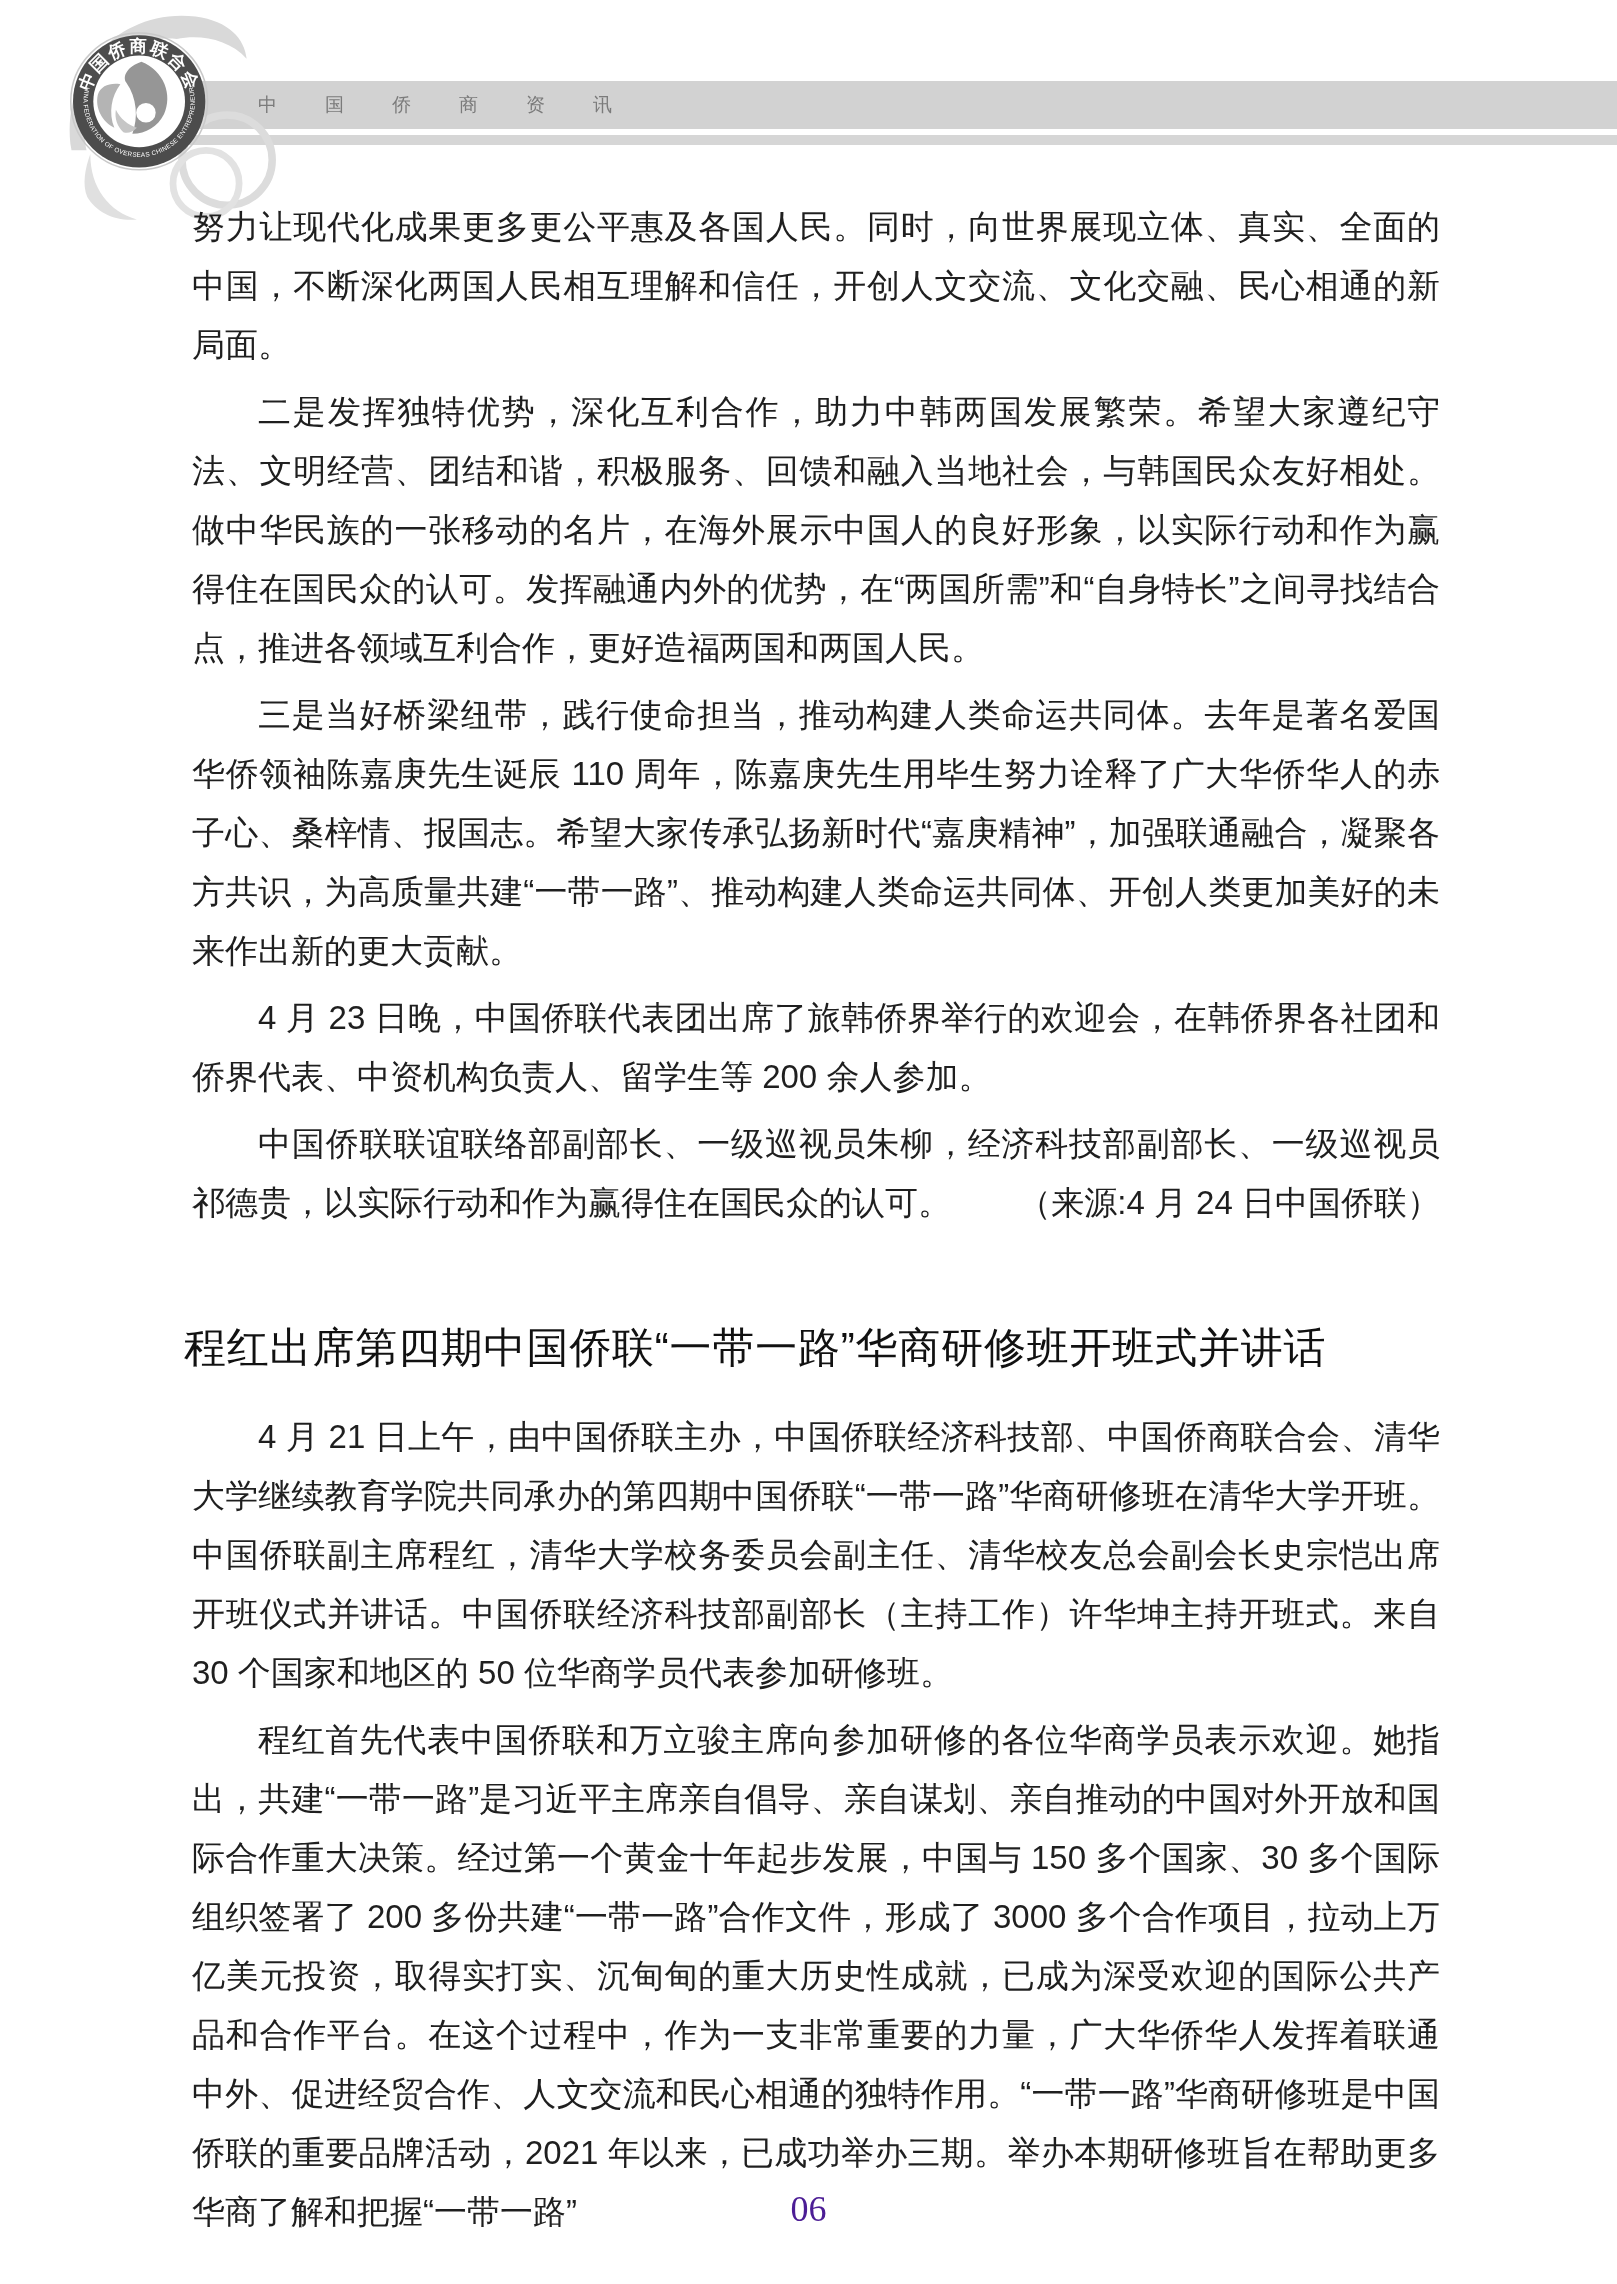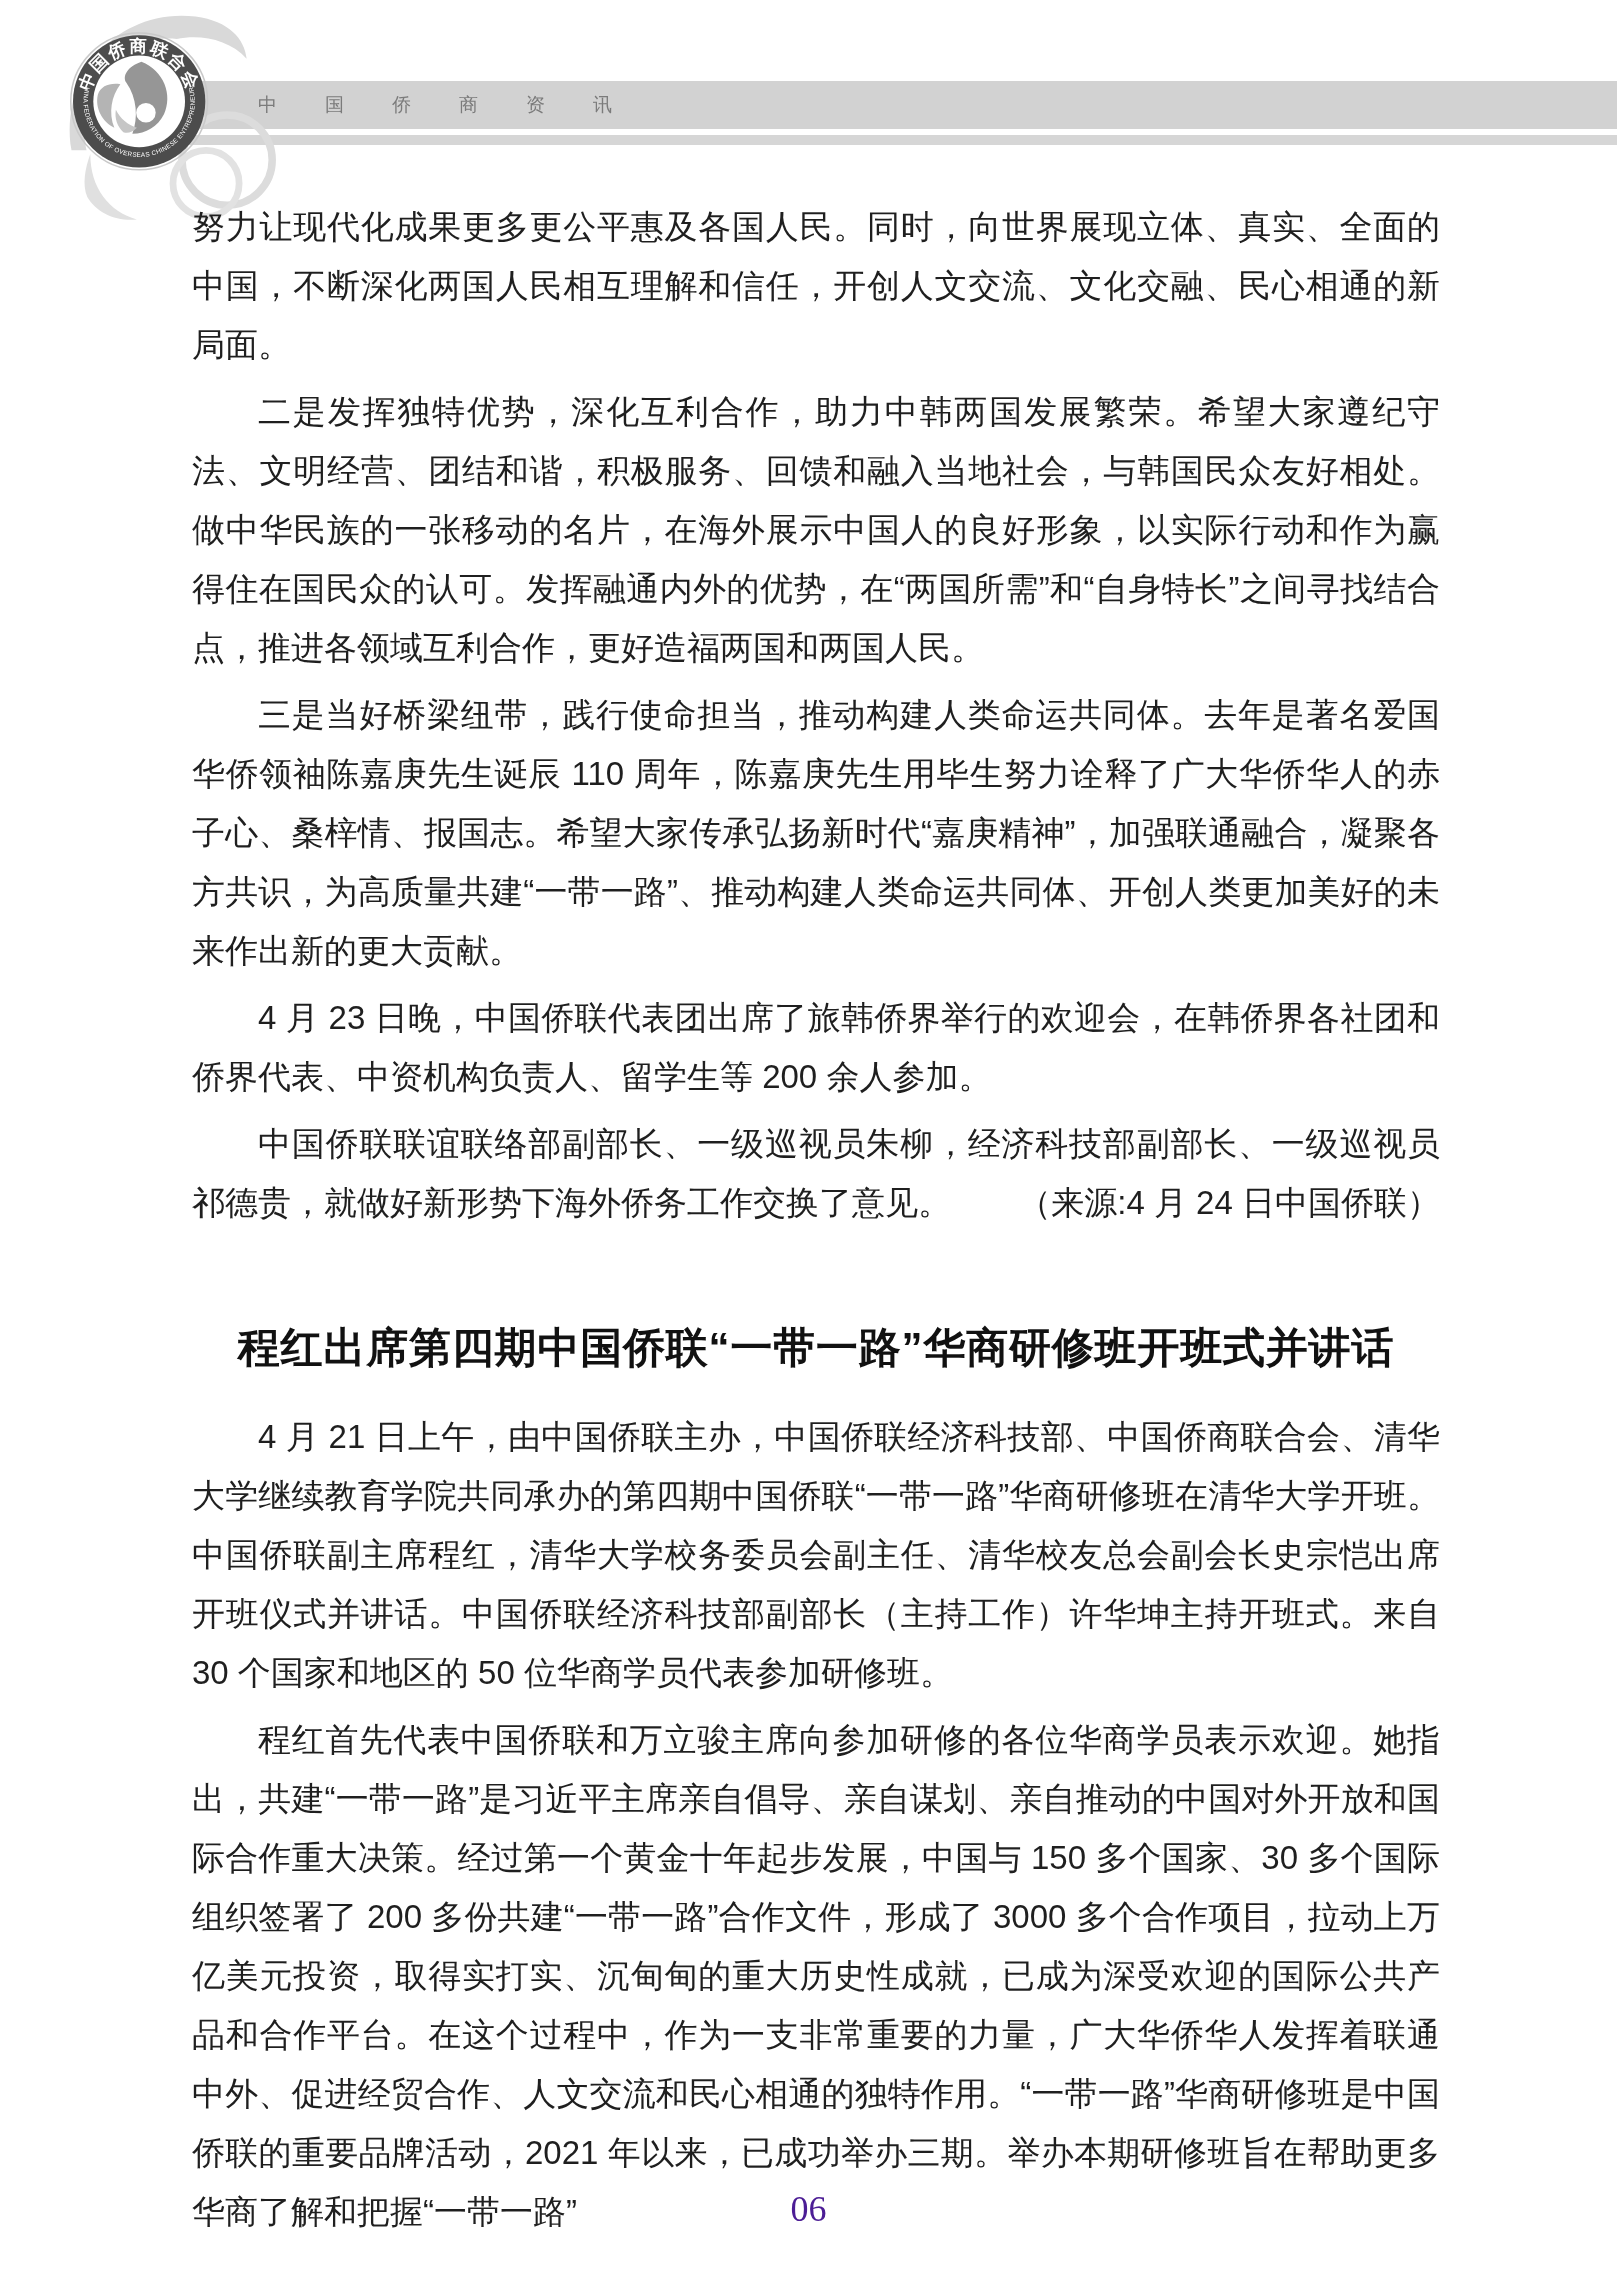--- a/index.html
+++ b/index.html
@@ -13,21 +13,21 @@
             font-size:19px;letter-spacing:48px;color:#7b7b7b;white-space:nowrap;}
   .emblem-wrap{position:absolute;left:45px;top:0;width:271px;height:233px;}
 
   
   .content{position:absolute;left:184px;top:189px;width:1264px;
            font-size:33px;line-height:59px;color:#1f1f1f;text-align:justify;}
   .content p{margin:8px;}
   .content p.indent{text-indent:2em;}
   .content b{font-weight:400;}
   .source{float:right;}
-  .article-title{font-size:42px;line-height:57px;font-weight:700;text-align:center;
+  .article-title{font-size:42px;line-height:57px;font-weight:400;text-align:left;
                  color:#111;margin:87px 0 31px 0;letter-spacing:0.8px;}
 
   
   .pageno{position:absolute;top:2188px;left:0;width:100%;text-align:center;
           font-family:"Liberation Serif","DejaVu Serif",serif;font-size:36px;color:#4c1d95;}
 </style>
 </head>
 <body>
 
 <div class="page">
@@ -69,21 +69,21 @@
       </text>
     </svg>
   </div>
 
   <main class="content">
     <section>
         <p><span>努力让现代化成果更多更公平惠及各国人民。同时，向世界展现立体、真实、全面的中国，不断深化两国人民相互理解和信任，开创人文交流、文化交融、民心相通的新局面。</span></p>
         <p class="indent"><b>二是发挥独特优势，深化互利合作，助力中韩两国发展繁荣。</b><span>希望大家遵纪守法、文明经营、团结和谐，积极服务、回馈和融入当地社会，与韩国民众友好相处。做中华民族的一张移动的名片，在海外展示中国人的良好形象，以实际行动和作为赢得住在国民众的认可。发挥融通内外的优势，在“两国所需”和“自身特长”之间寻找结合点，推进各领域互利合作，更好造福两国和两国人民。</span></p>
         <p class="indent"><b>三是当好桥梁纽带，践行使命担当，推动构建人类命运共同体。</b><span>去年是著名爱国华侨领袖陈嘉庚先生诞辰 110 周年，陈嘉庚先生用毕生努力诠释了广大华侨华人的赤子心、桑梓情、报国志。希望大家传承弘扬新时代“嘉庚精神”，加强联通融合，凝聚各方共识，为高质量共建“一带一路”、推动构建人类命运共同体、开创人类更加美好的未来作出新的更大贡献。</span></p>
         <p class="indent"><span>4 月 23 日晚，中国侨联代表团出席了旅韩侨界举行的欢迎会，在韩侨界各社团和侨界代表、中资机构负责人、留学生等 200 余人参加。</span></p>
-        <p class="indent"><span>中国侨联联谊联络部副部长、一级巡视员朱柳，经济科技部副部长、一级巡视员祁德贵，就做好新形势下海外侨务工作交换了意见。</span><span class="source">（来源:4 月 24 日中国侨联）</span></p>
+        <p class="indent"><span>中国侨联联谊联络部副部长、一级巡视员朱柳，经济科技部副部长、一级巡视员祁德贵，以实际行动和作为赢得住在国民众的认可。</span><span class="source">（来源:4 月 24 日中国侨联）</span></p>
       </section>
     <h1 class="article-title">程红出席第四期中国侨联“一带一路”华商研修班开班式并讲话</h1>
     <section>
         <p class="indent"><span>4 月 21 日上午，由中国侨联主办，中国侨联经济科技部、中国侨商联合会、清华大学继续教育学院共同承办的第四期中国侨联“一带一路”华商研修班在清华大学开班。中国侨联副主席程红，清华大学校务委员会副主任、清华校友总会副会长史宗恺出席开班仪式并讲话。中国侨联经济科技部副部长（主持工作）许华坤主持开班式。来自 30 个国家和地区的 50 位华商学员代表参加研修班。</span></p>
         <p class="indent"><span>程红首先代表中国侨联和万立骏主席向参加研修的各位华商学员表示欢迎。她指出，共建“一带一路”是习近平主席亲自倡导、亲自谋划、亲自推动的中国对外开放和国际合作重大决策。经过第一个黄金十年起步发展，中国与 150 多个国家、30 多个国际组织签署了 200 多份共建“一带一路”合作文件，形成了 3000 多个合作项目，拉动上万亿美元投资，取得实打实、沉甸甸的重大历史性成就，已成为深受欢迎的国际公共产品和合作平台。在这个过程中，作为一支非常重要的力量，广大华侨华人发挥着联通中外、促进经贸合作、人文交流和民心相通的独特作用。“一带一路”华商研修班是中国侨联的重要品牌活动，2021 年以来，已成功举办三期。举办本期研修班旨在帮助更多华商了解和把握“一带一路”</span></p>
       </section>
   </main>
 
   <div class="pageno">06</div>
 </div>

